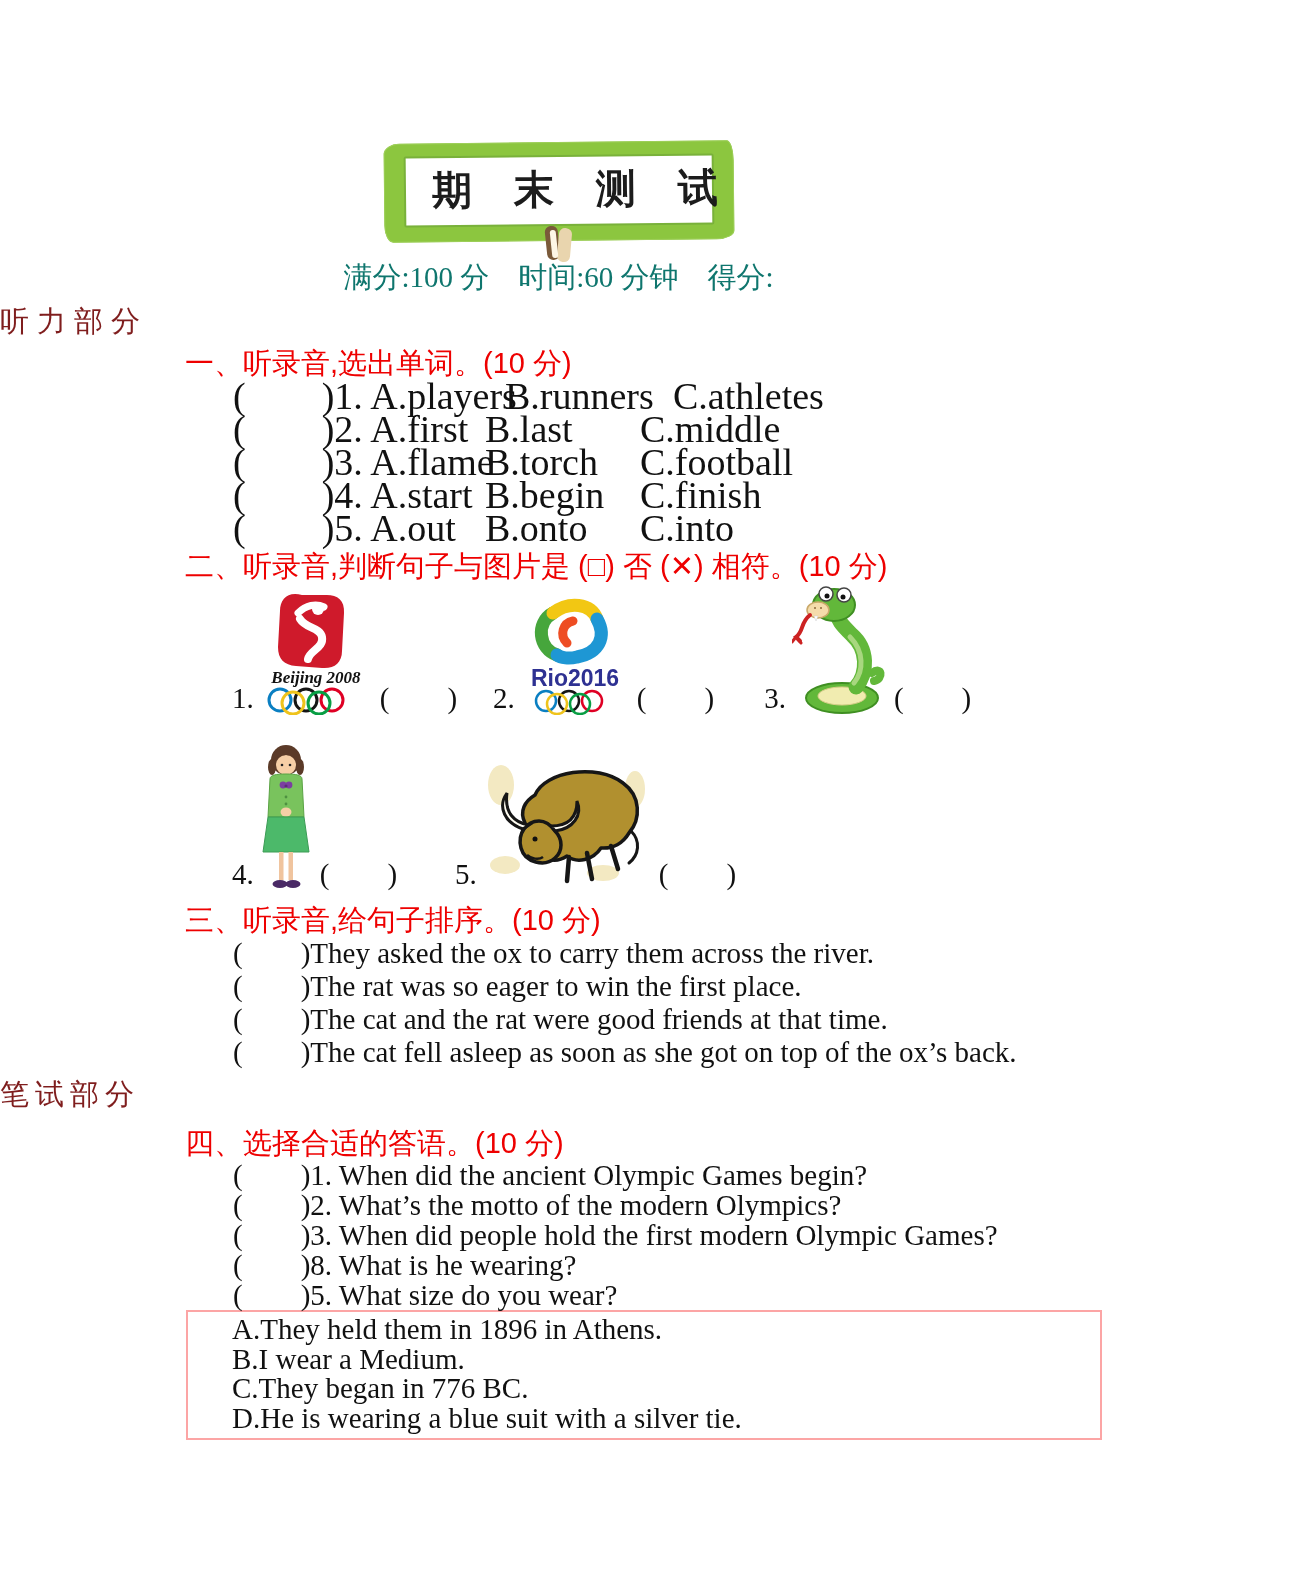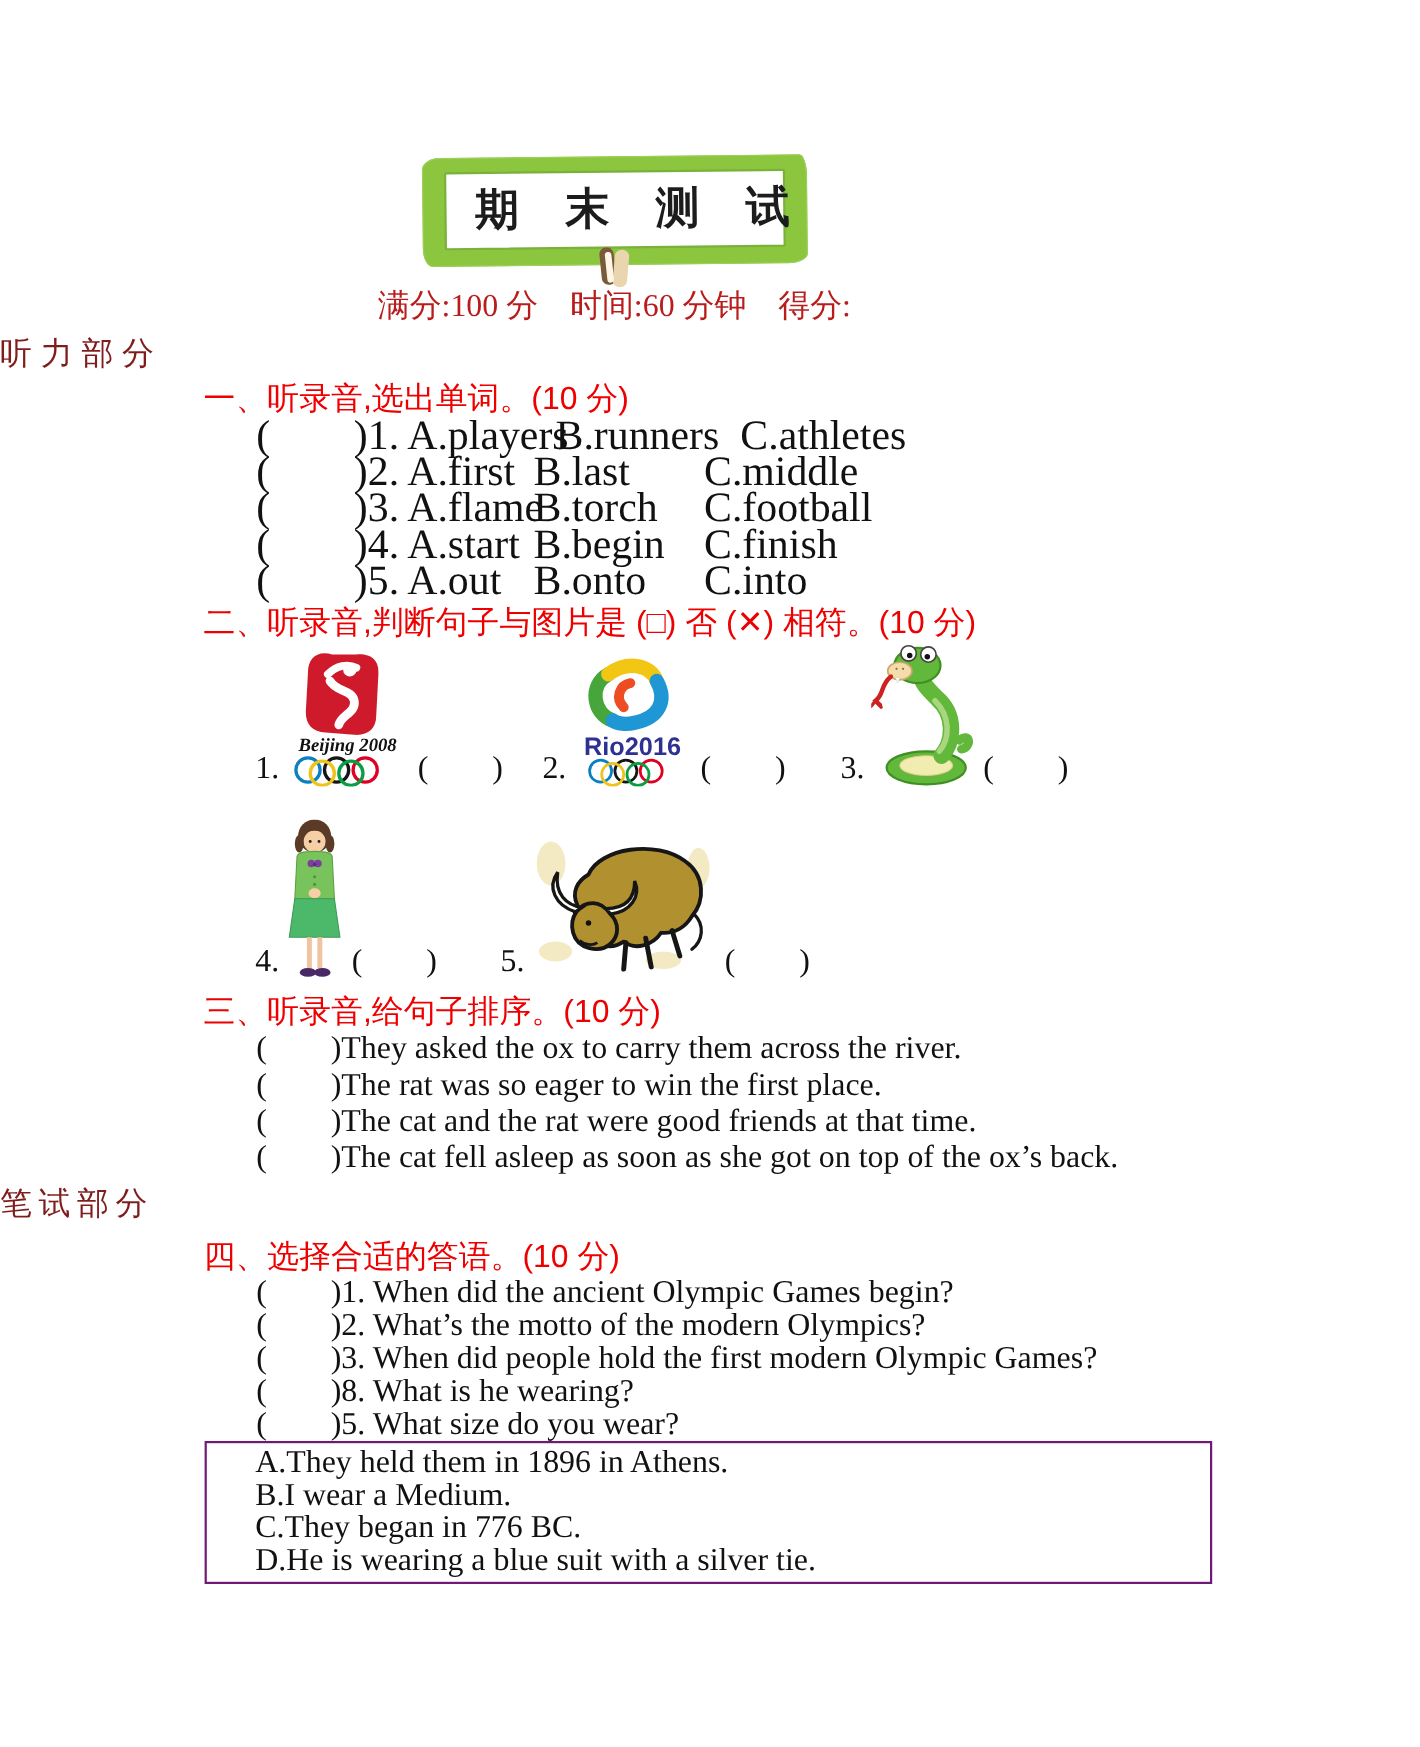--- a/index.html
+++ b/index.html
@@ -19,21 +19,21 @@
   .banner-inner{
     background:#fff;border:2px solid #79b13a;padding:5px 10px 7px;
     border-radius:2px;text-align:center;
   }
   .banner-title{
     font-size:40px;font-weight:bold;letter-spacing:16px;color:#1c1c1c;
     text-indent:16px;white-space:nowrap;
   }
   .clip{position:absolute;left:50%;bottom:-27px;transform:translateX(-50%);}
   
-  .score-line{margin-top:17px;text-align:center;font-size:29px;color:#b91c1c;}
+  .score-line{margin-top:17px;text-align:center;font-size:29px;color:#0f766e;}
   .part-header{margin-top:4px;text-align:left;font-size:29px;letter-spacing:8px;color:#7f1d1d;}
   
   .section{margin-left:185px;margin-right:110px;}
   .sec-heading{
     font-size:29px;color:#ee0000;line-height:33px;margin-top:5px;
     font-family:Liberation Sans, sans-serif;
   }
   .s1-row{
     display:grid;grid-template-columns:252px 155px auto;
     font-size:38px;line-height:33px;padding-left:48px;
@@ -44,21 +44,21 @@
   .img-row{display:flex;align-items:flex-end;margin-left:232px;}
   .img-row1{margin-top:2px;}
   .img-row2{margin-top:30px;}
   .img-item{display:flex;align-items:flex-end;}
   .img-item .no{font-size:29px;line-height:33px;}
   .img-item .paren{font-size:29px;line-height:33px;margin-left:8px;}
   .img-item figure{margin:0 0 0 6px;line-height:0;}
   .gap1{width:36px;} .gap2{width:50px;} .gap3{width:58px;}
   
   .answer-box{
-    margin-left:186px;width:868px;border:2px solid #701a75;
+    margin-left:186px;width:868px;border:2px solid #fca5a5;
     padding:3px 0 5px 44px;font-size:29px;line-height:29.5px;
   }
 </style>
 </head>
 <body>
 
 <div class="page">
 
   <div class="banner-wrap">
     <div class="banner">

